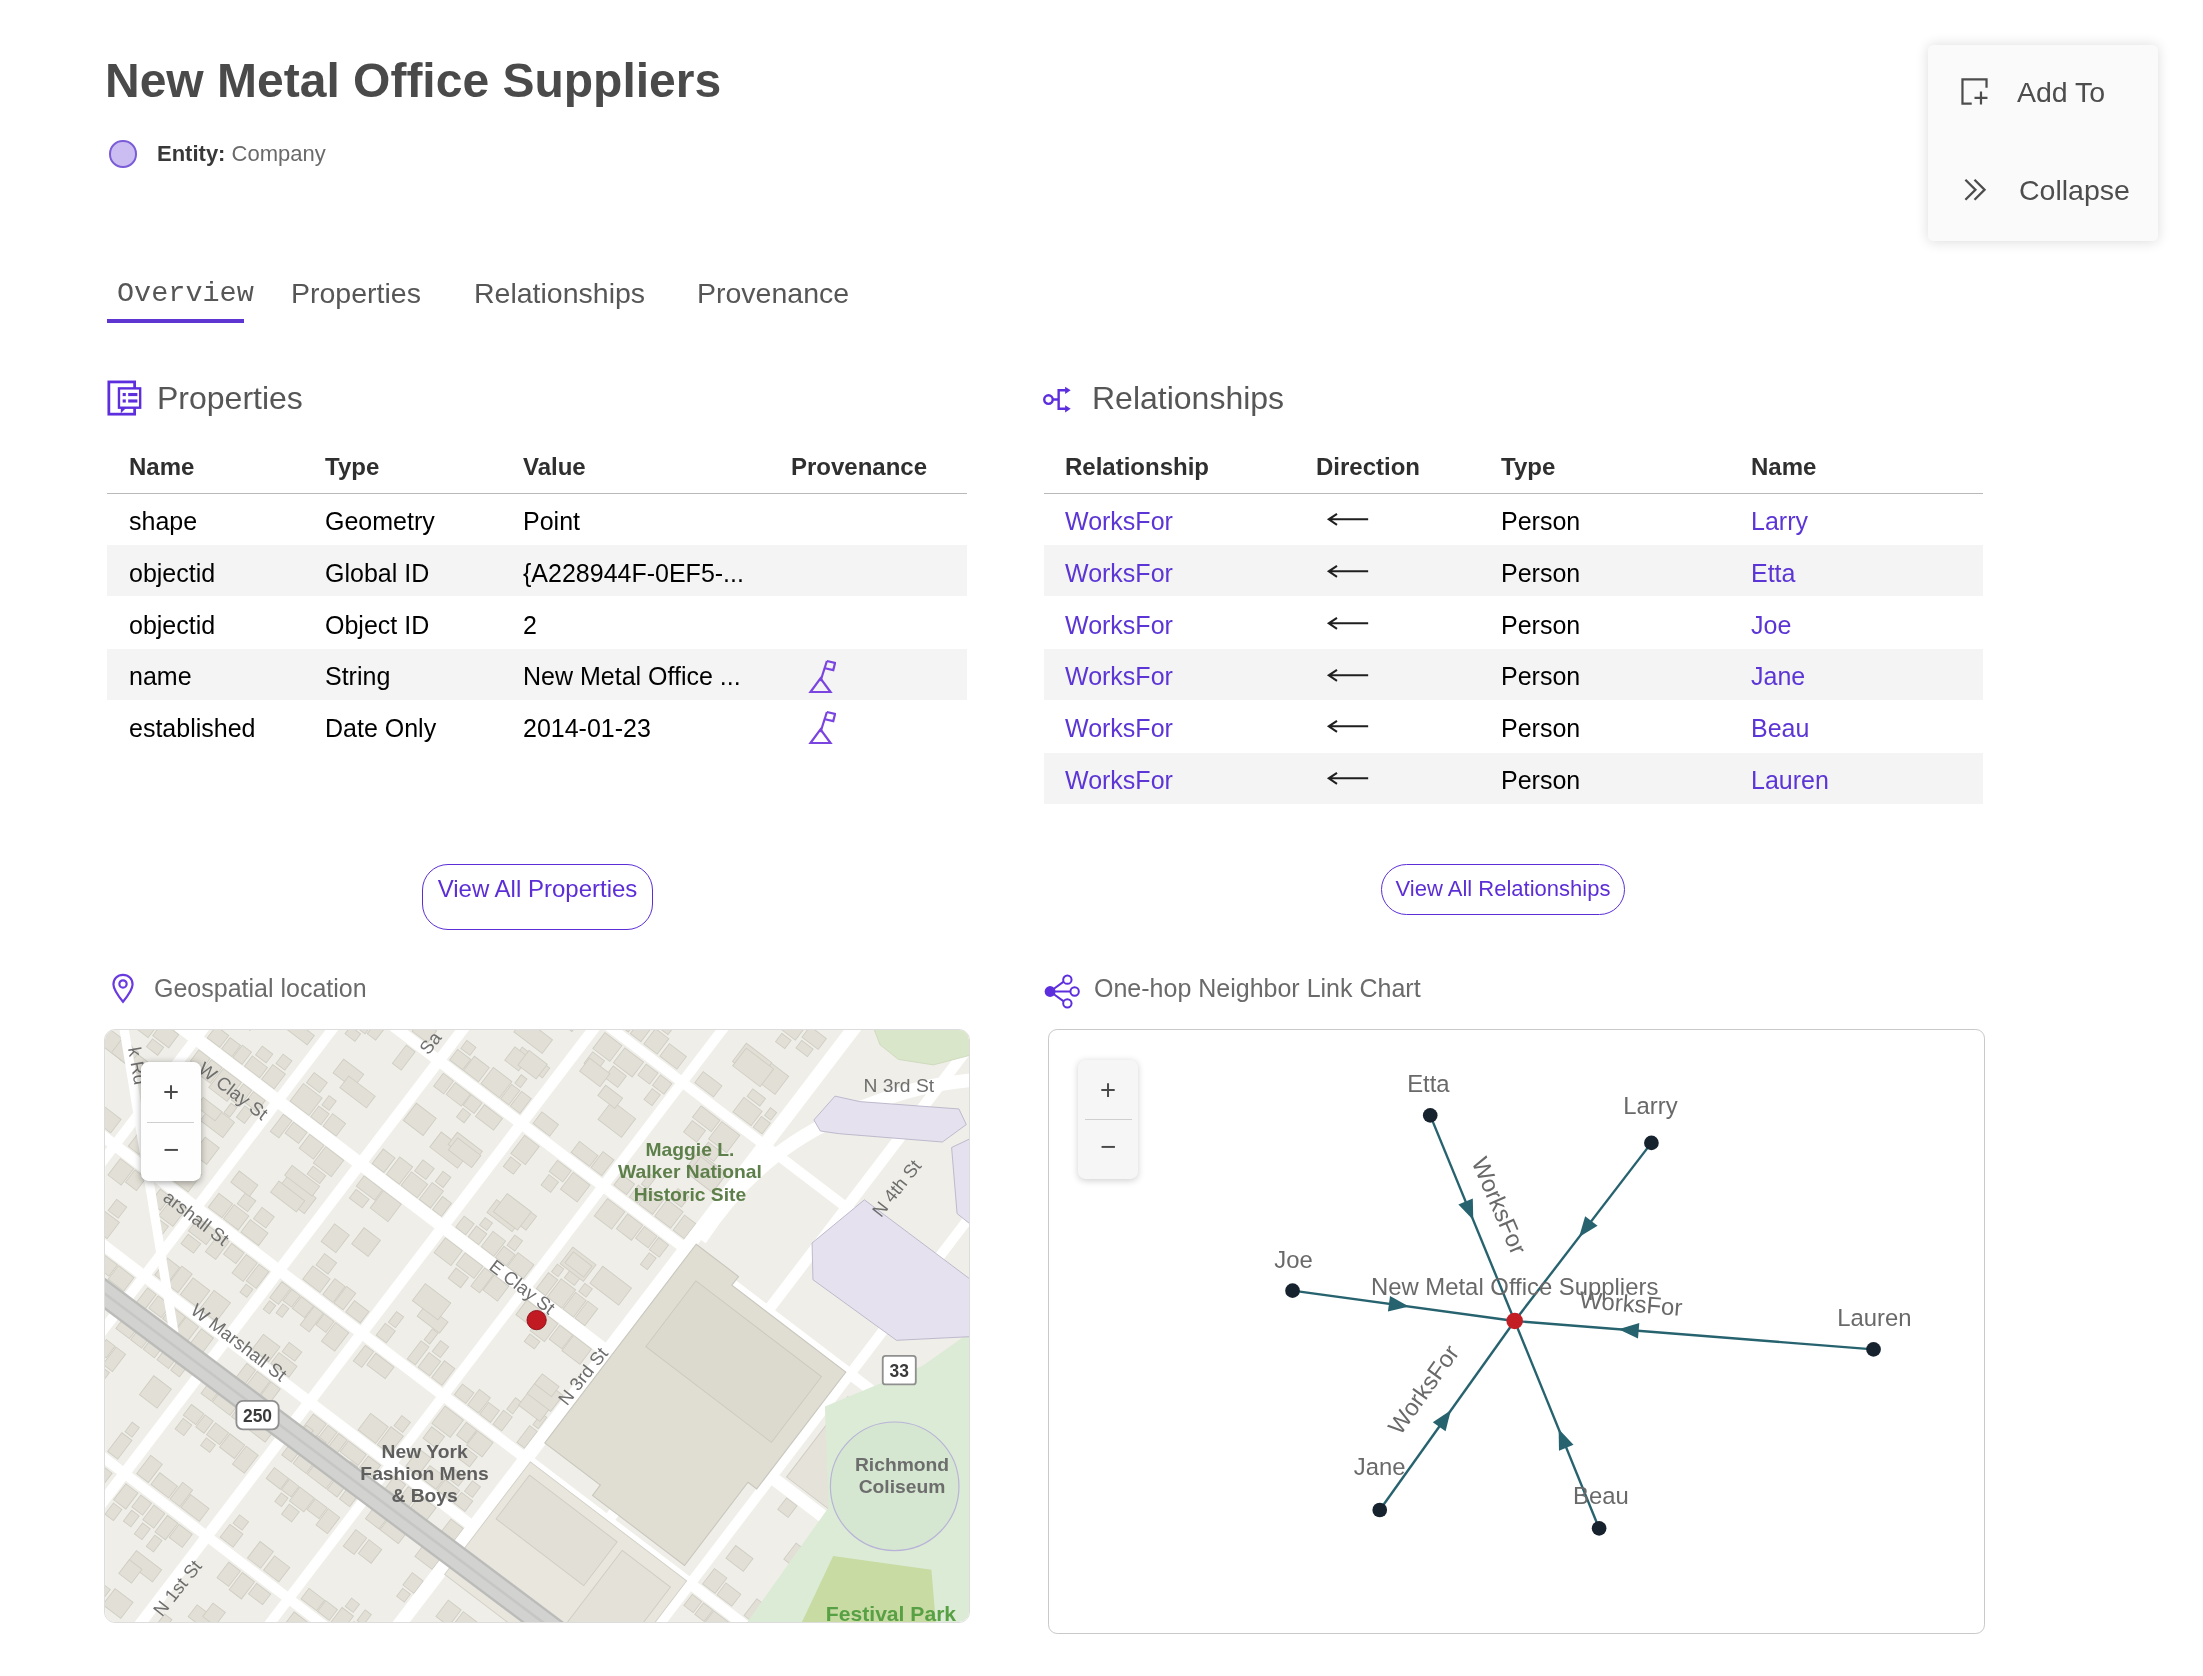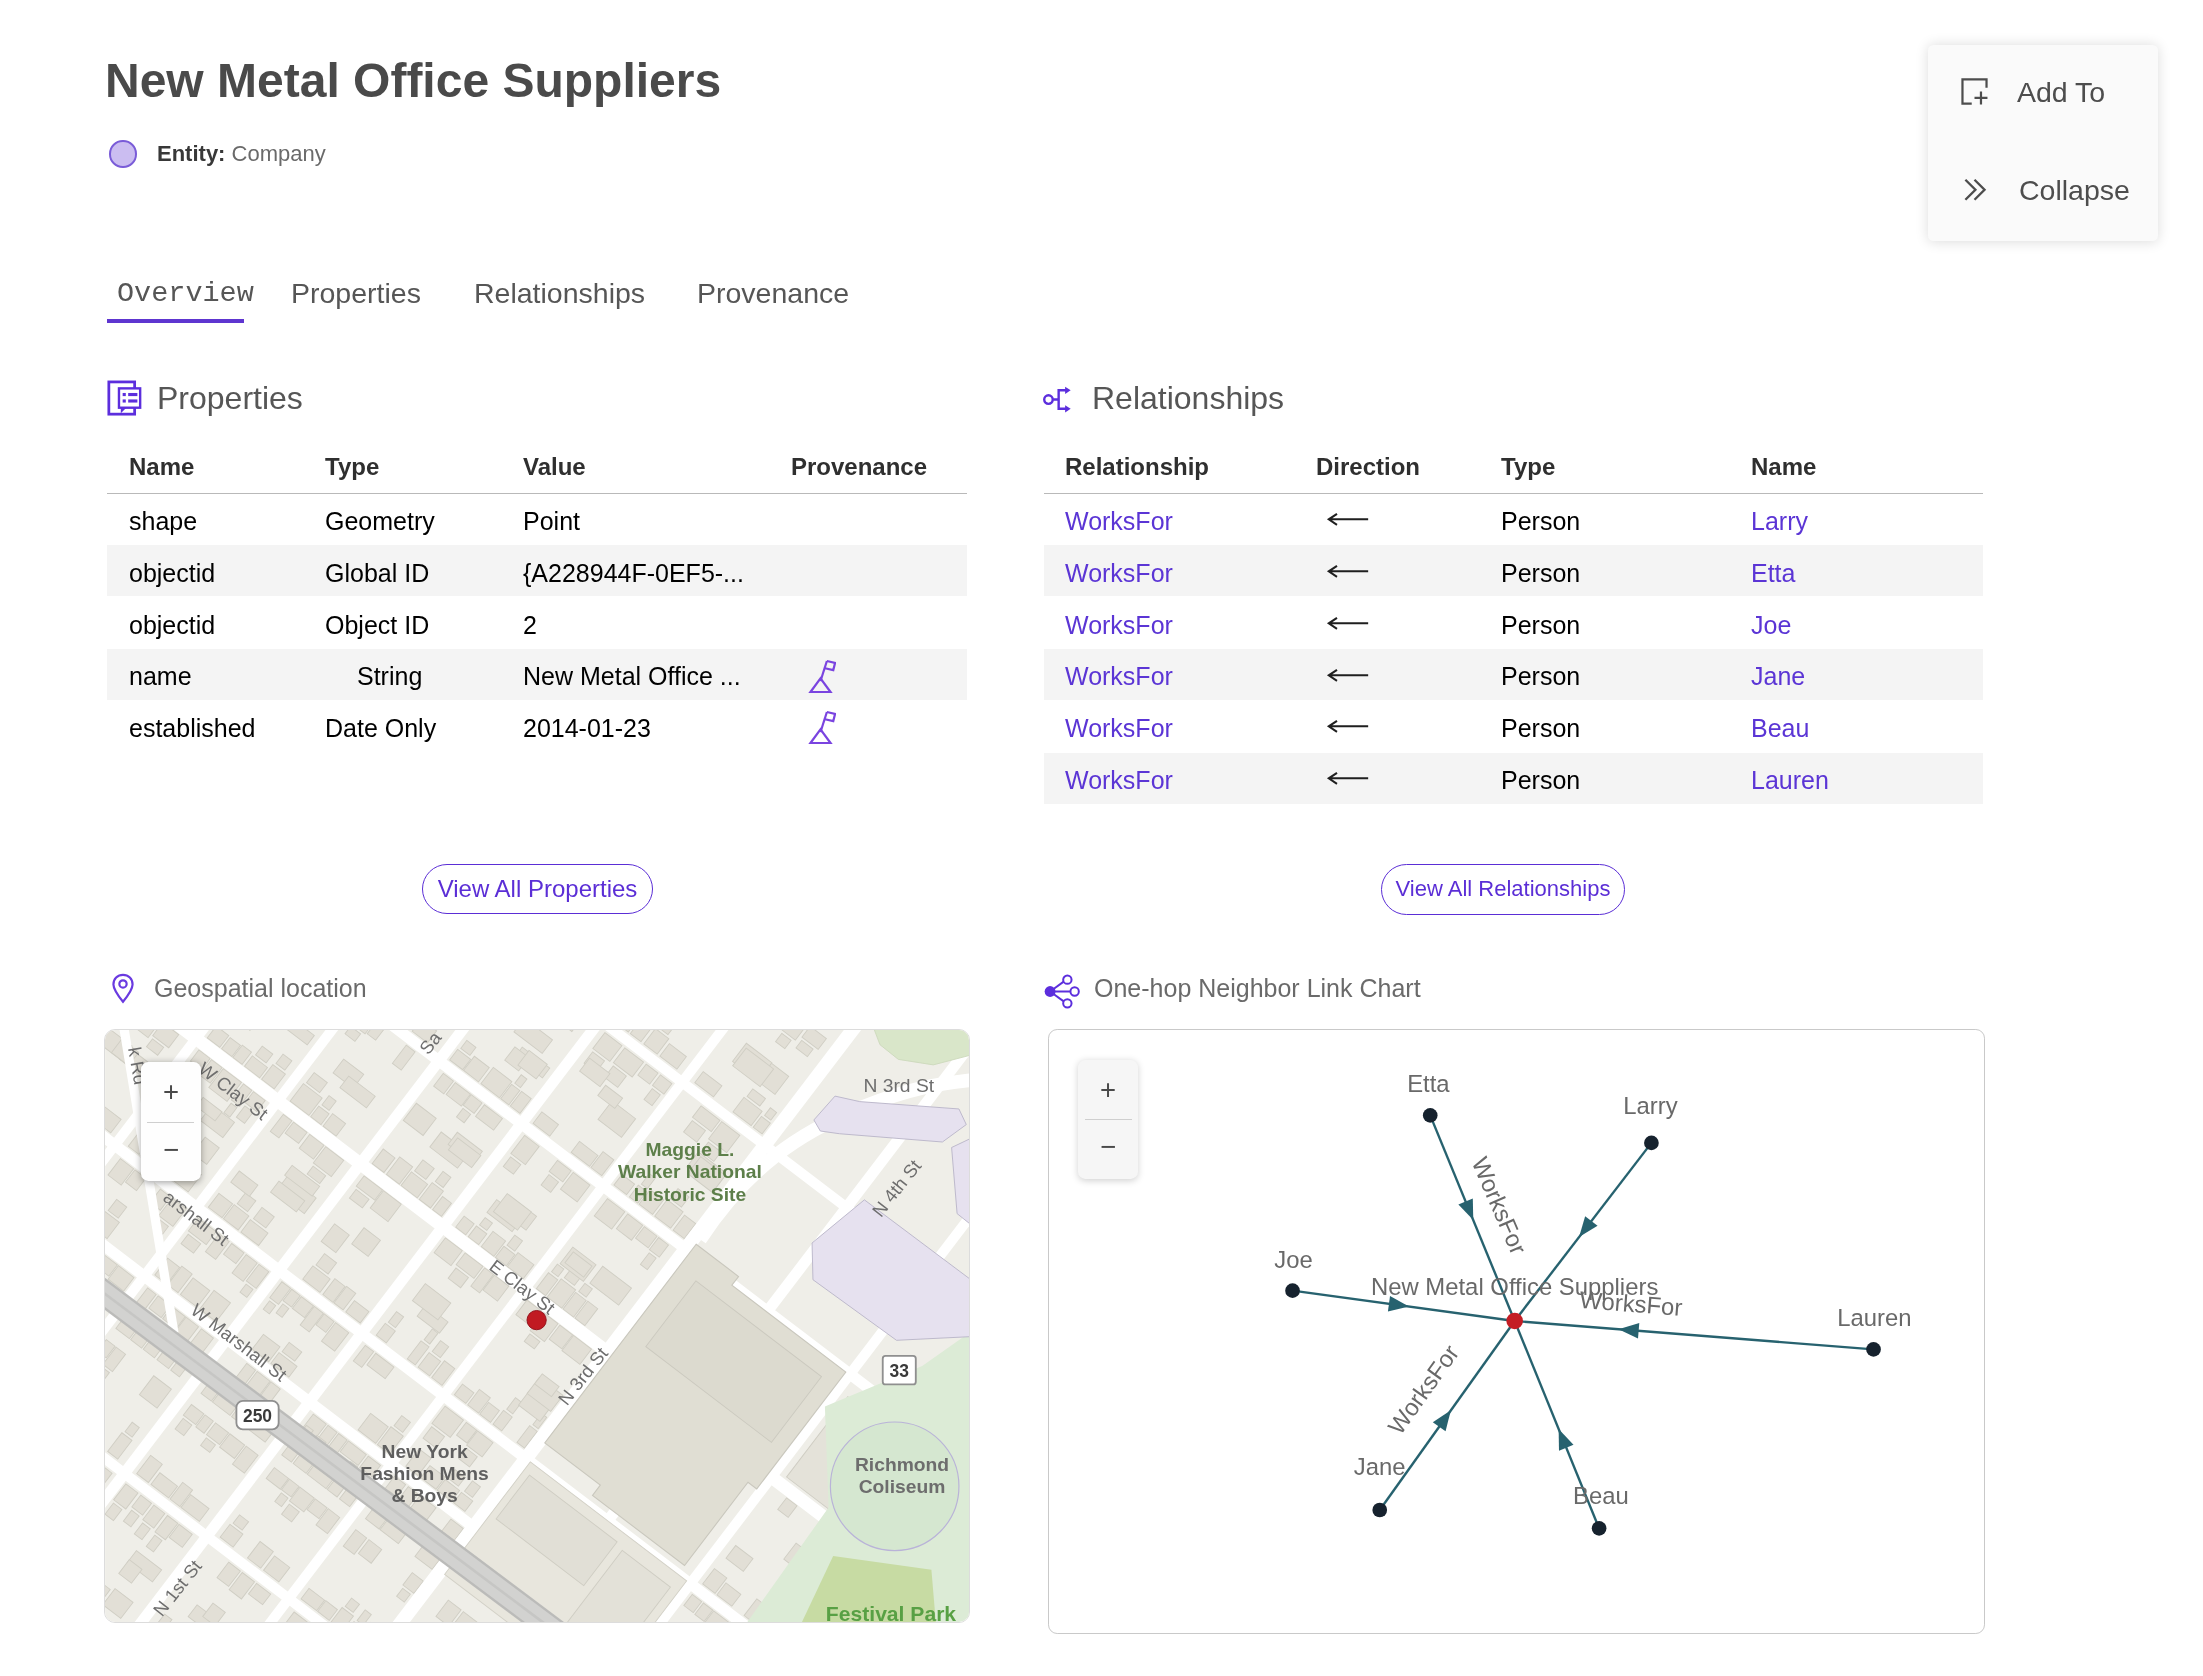--- a/index.html
+++ b/index.html
@@ -56,21 +56,21 @@
 <div class="abs" style="left:107px;top:545px;width:860px;height:51px;background:#f4f4f4;"></div>
 <div class="abs cell" style="left:129px;top:559px;">objectid</div>
 <div class="abs cell" style="left:325px;top:559px;">Global ID</div>
 <div class="abs cell" style="left:523px;top:559px;">{A228944F-0EF5-...</div>
 <div class="abs" style="left:107px;top:598px;width:860px;height:51px;"></div>
 <div class="abs cell" style="left:129px;top:611px;">objectid</div>
 <div class="abs cell" style="left:325px;top:611px;">Object ID</div>
 <div class="abs cell" style="left:523px;top:611px;">2</div>
 <div class="abs" style="left:107px;top:649px;width:860px;height:51px;background:#f4f4f4;"></div>
 <div class="abs cell" style="left:129px;top:662px;">name</div>
-<div class="abs cell" style="left:325px;top:662px;margin-left:32px;">String</div>
+<div class="abs cell" style="left:325px;top:662px;">String</div>
 <div class="abs cell" style="left:523px;top:662px;">New Metal Office ...</div>
 <svg style="position:absolute;left:805px;top:657px;" width="31" height="39" viewBox="0 0 34 42" fill="none" stroke="#7a44e0" stroke-width="2.4">
     <path d="M 6,38 L 28,38 L 17,23 Z"></path>
     <path d="M 17,26 L 24,4"></path>
     <path d="M 24,4 L 33,6 L 31,14 L 22,12"></path>
   </svg>
 <div class="abs" style="left:107px;top:702px;width:860px;height:51px;"></div>
 <div class="abs cell" style="left:129px;top:714px;">established</div>
 <div class="abs cell" style="left:325px;top:714px;">Date Only</div>
 <div class="abs cell" style="left:523px;top:714px;">2014-01-23</div>
@@ -129,21 +129,21 @@
 <div class="abs cell" style="left:1501px;top:714px;">Person</div>
 <div class="abs cell purple" style="left:1751px;top:714px;">Beau</div>
 <div class="abs" style="left:1044px;top:753px;width:939px;height:51px;background:#f4f4f4;"></div>
 <div class="abs cell purple" style="left:1065px;top:766px;">WorksFor</div>
 <svg style="position:absolute;left:1326px;top:771px;" width="44" height="14.7" viewBox="0 0 48 16">
     <path d="M 46,8 H 4 M 12,2 L 3,8 L 12,14" stroke="#1f1f1f" stroke-width="2.2" fill="none"></path>
   </svg>
 <div class="abs cell" style="left:1501px;top:766px;">Person</div>
 <div class="abs cell purple" style="left:1751px;top:766px;">Lauren</div>
 
-<div class="abs" style="left:422px;top:864px;width:231px;height:50px;border:1.8px solid #5b2ed6;border-radius:26px;color:#5b2ed6;font-size:24px;text-align:center;line-height:47px;">View All Properties</div>
+<div class="abs" style="left:422px;top:864px;width:231px;height:66px;border:1.8px solid #5b2ed6;border-radius:26px;color:#5b2ed6;font-size:24px;text-align:center;line-height:47px;">View All Properties</div>
 <div class="abs" style="left:1381px;top:864px;width:244px;height:51px;border:1.8px solid #5b2ed6;border-radius:26px;color:#5b2ed6;font-size:22px;text-align:center;line-height:47px;">View All Relationships</div>
 
 <svg class="abs" style="left:111px;top:973px;" width="24" height="31" viewBox="0 0 26 34" fill="none" stroke="#6a3ae0" stroke-width="2.4">
   <path d="M 13,2 C 7,2 2.5,6.5 2.5,12.5 C 2.5,17 7,24 13,31.5 C 19,24 23.5,17 23.5,12.5 C 23.5,6.5 19,2 13,2 Z"></path>
   <circle cx="13" cy="12" r="4"></circle>
 </svg>
 <div class="abs" style="left:154px;top:974px;font-size:25px;color:#6a6a6a;">Geospatial location</div>
 
 <div class="abs" style="left:104px;top:1029px;width:866px;height:594px;border-radius:11px;overflow:hidden;border:0.9px solid #dcdcdc;">
 <svg width="866" height="594" viewBox="0 0 943 647" font-family="Liberation Sans, sans-serif">

